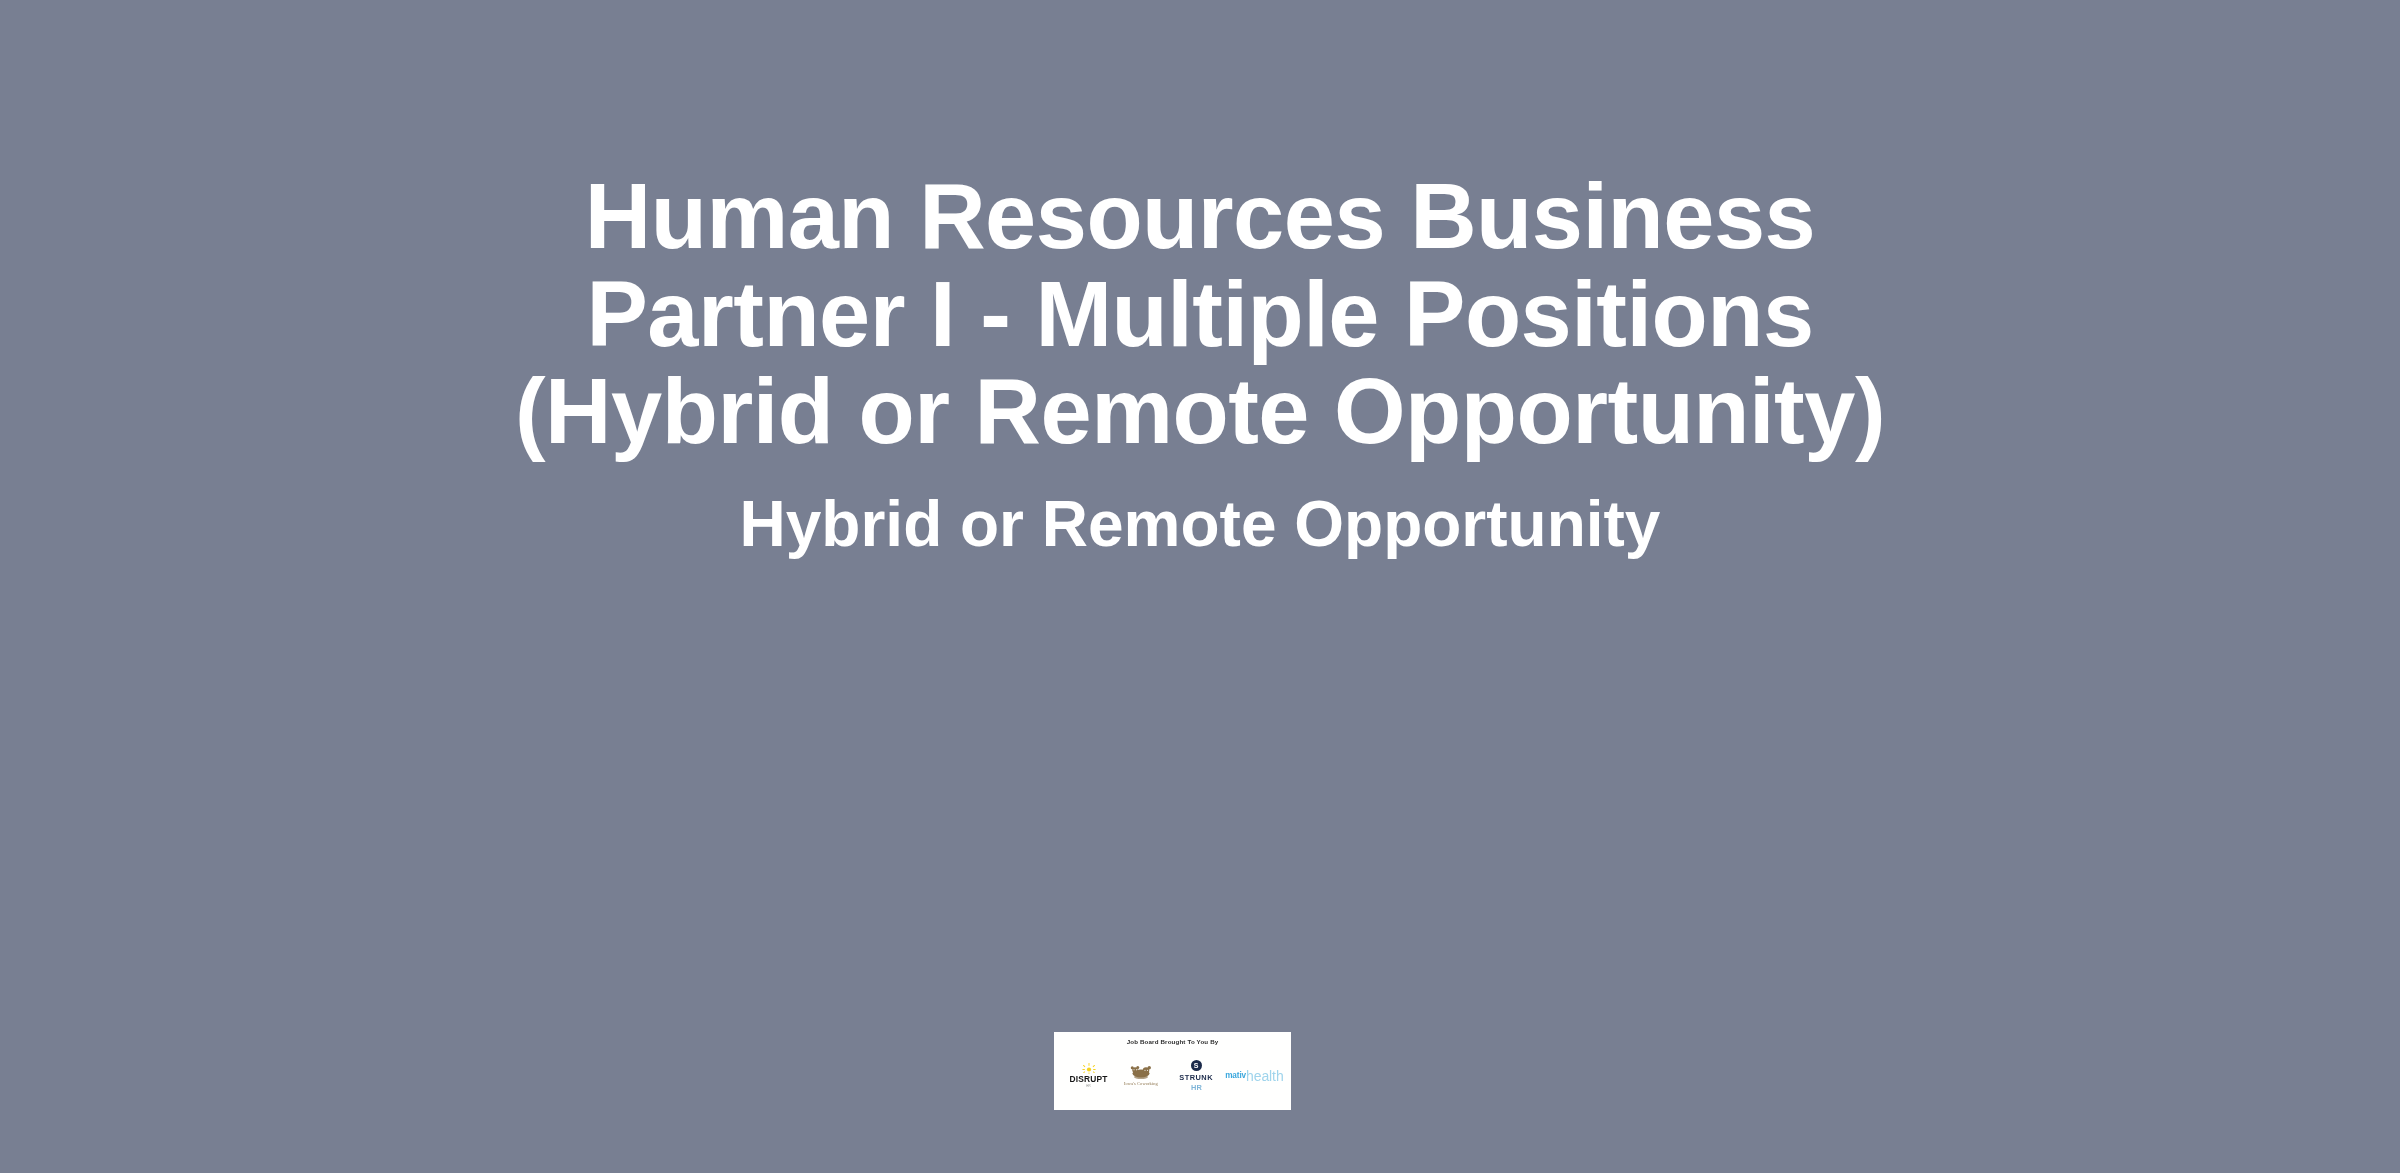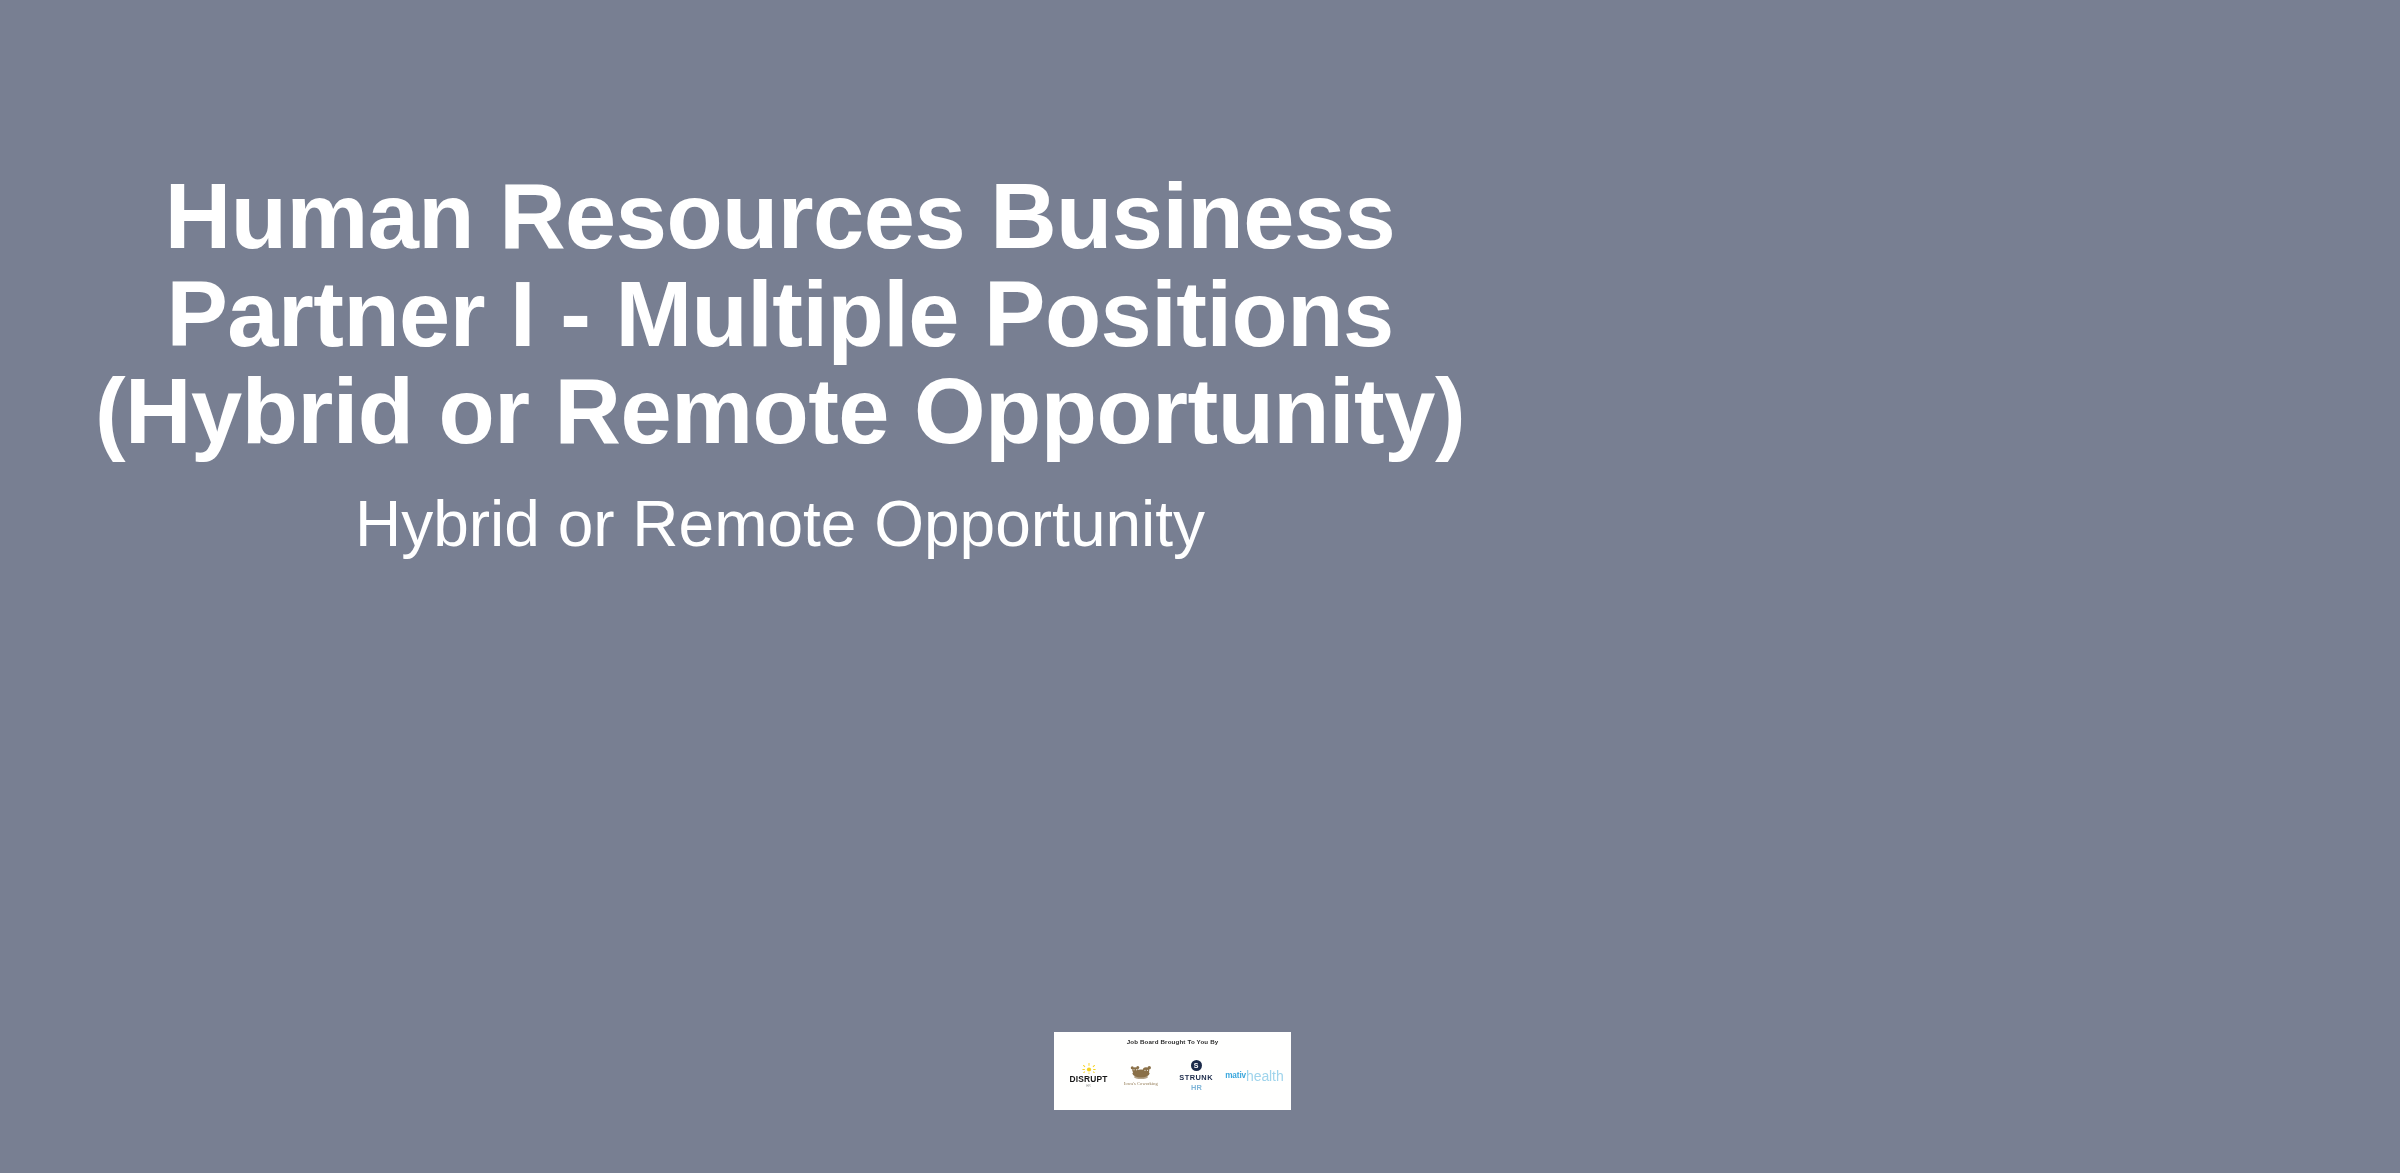--- a/index.html
+++ b/index.html
@@ -15,20 +15,21 @@
     background: #787f92;
     font-family: "Liberation Sans", sans-serif;
     position: relative;
   }
 
   #hero {
     position: absolute;
     inset: 0;
     display: flex;
     flex-direction: column;
+    align-items: center;
     border-radius: 16px;
   }
 
   
   #title-block {
     width: 1560px;
     margin-top: 168px;
     text-align: center;
   }
 
@@ -39,21 +40,21 @@
     line-height: 1.06;
     color: #ffffff;
     letter-spacing: -0.5px;
     text-align: center;
     white-space: pre-line;
     -webkit-font-smoothing: antialiased;
   }
 
   #job-subtitle {
     font-family: "Liberation Sans", sans-serif;
-    font-weight: 400;
+    font-weight: 700;
     font-size: 64px;
     line-height: 1.18;
     color: #ffffff;
     letter-spacing: 0px;
     margin-top: 26px;
     text-align: center;
     -webkit-font-smoothing: antialiased;
   }
 
   

